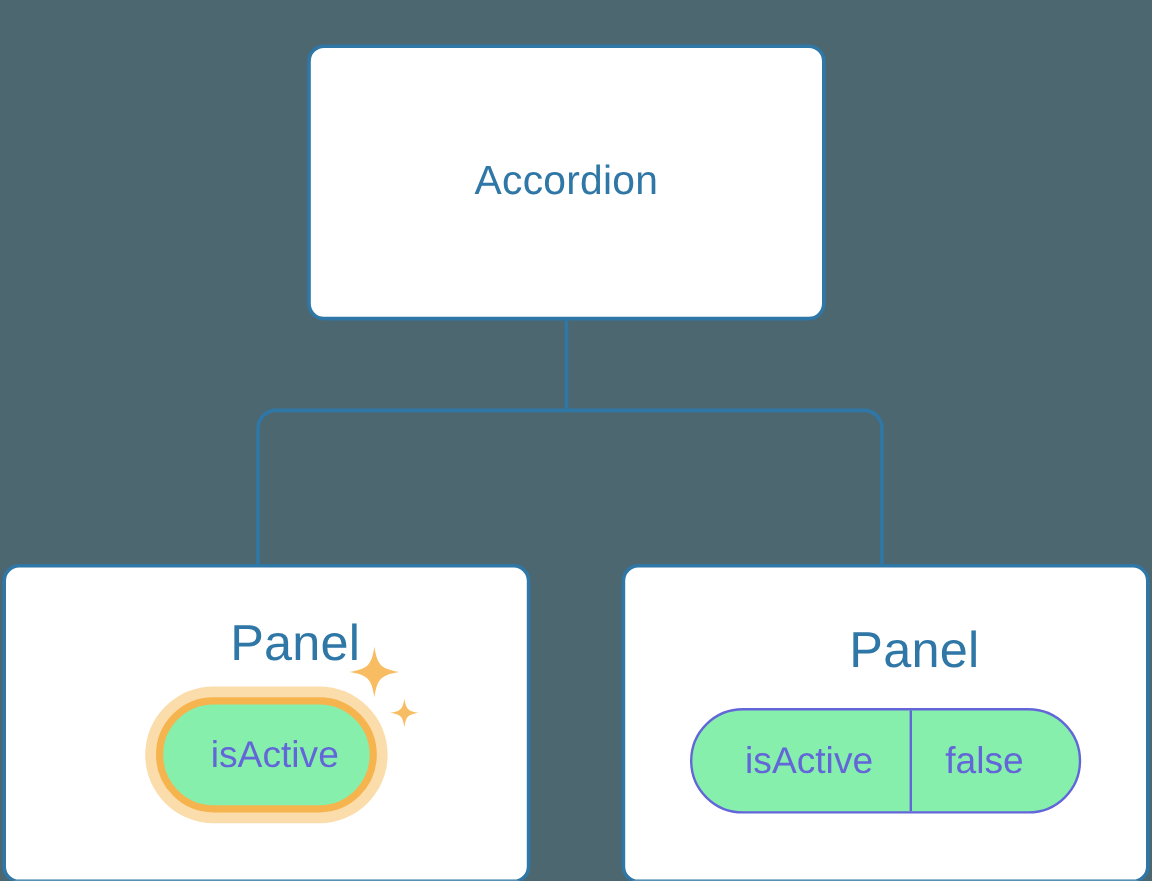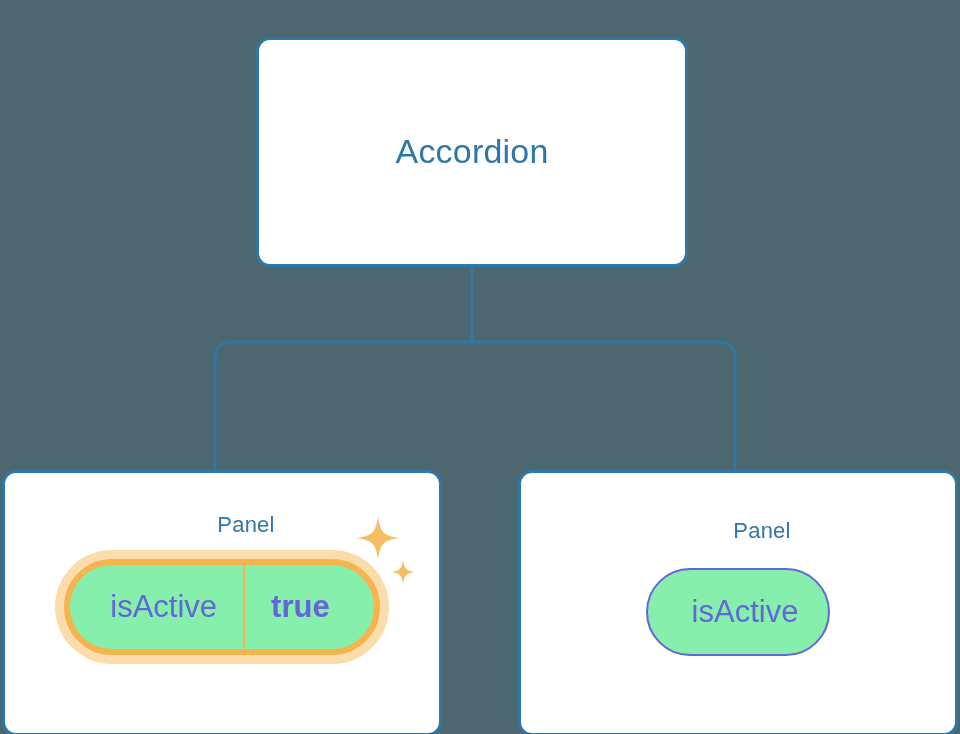--- a/index.html
+++ b/index.html
@@ -62,21 +62,21 @@
   .node-panel {
     top: 470px;
     width: 440px;
     height: 266px;
     padding-top: 40px;
   }
 
   .node-panel-left  { left: 2px; }
   .node-panel-right { left: 518px; padding-top: 46px; }
 
-  .node-panel .node-title { font-size: 22px; margin-left: 48px; }
+  .node-panel .node-title { font-size: 42px; margin-left: 48px; }
 
   
   .pill-wrap {
     position: relative;
     margin-top: 22px;
     display: flex;
     align-items: center;
     justify-content: center;
   }
   .node-panel-right .pill-wrap { margin-top: 25px; }
@@ -155,33 +155,33 @@
   <div class="node-card node-root">
     <div class="node-title">Accordion</div>
   </div>
 
   <div class="node-card node-panel node-panel-left">
     <div class="node-title">Panel</div>
 
     <div class="pill-wrap">
       <div class="pill pill-highlight">
         <div class="pill-key">isActive</div>
-        <div class="pill-val">true</div>
       </div>
 
       <svg class="sparkles" viewBox="0 0 70 76" width="70" height="76">
         <path d="M26 2 C28.5 17.5 31.5 20.5 47 23 C31.5 25.5 28.5 28.5 26 44 C23.5 28.5 20.5 25.5 5 23 C20.5 20.5 23.5 17.5 26 2 Z" fill="#f8bd62"></path>
         <path d="M51 45 C52.4 54 54 55.6 63 57 C54 58.4 52.4 60 51 69 C49.6 60 48 58.4 39 57 C48 55.6 49.6 54 51 45 Z" fill="#f8bd62"></path>
       </svg>
     </div>
   </div>
 
   <div class="node-card node-panel node-panel-right">
     <div class="node-title">Panel</div>
 
     <div class="pill-wrap">
       <div class="pill pill-default">
         <div class="pill-key">isActive</div>
+        <div class="pill-val">false</div>
       </div>
     </div>
   </div>
 
 </div>
 
 </body></html>

